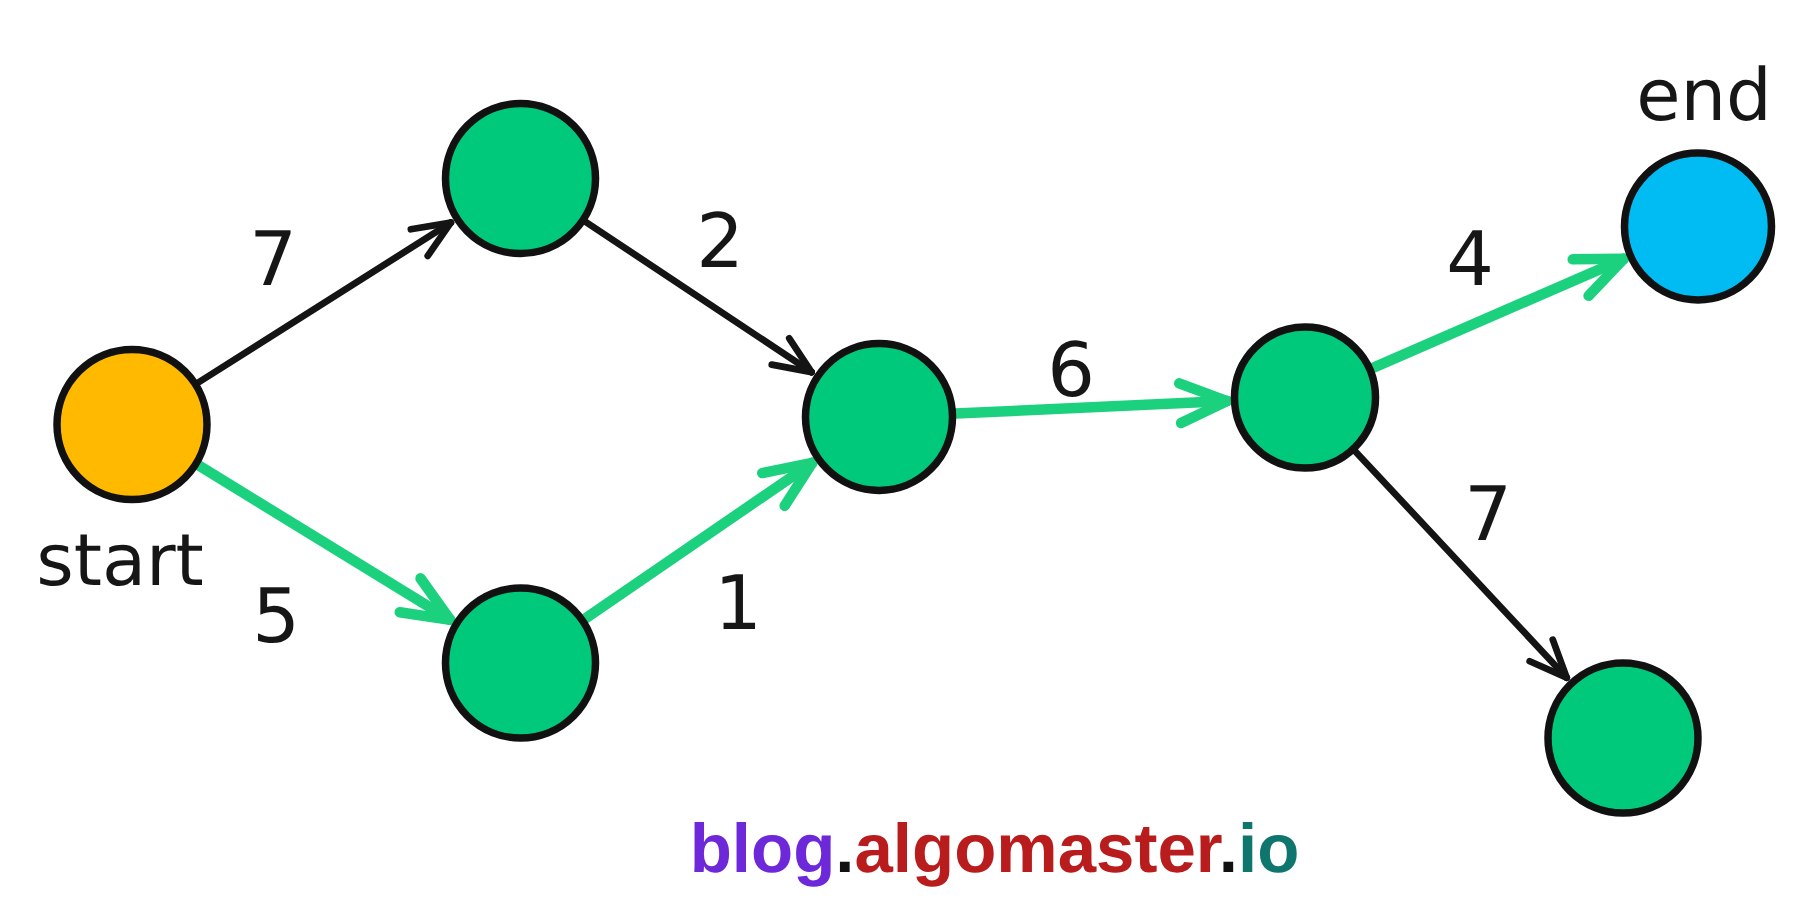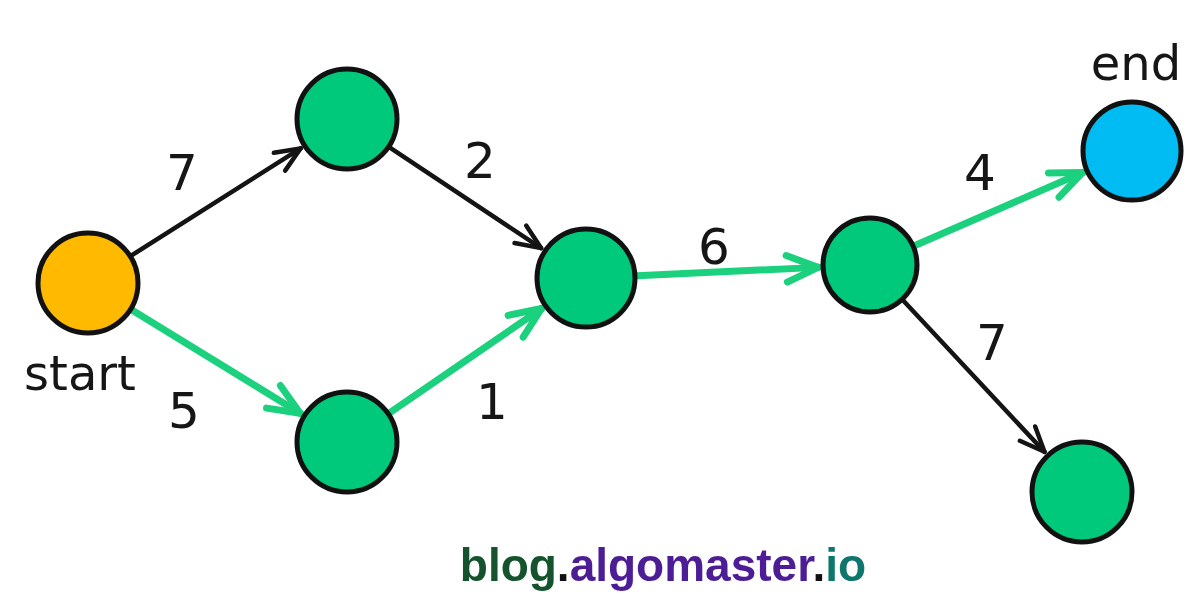--- a/index.html
+++ b/index.html
@@ -89,14 +89,14 @@
       <circle cx="88" cy="283" r="50" fill="#FFBA00" stroke="#111111" stroke-width="5"></circle>
       <text x="80" y="390" text-anchor="middle" fill="#161616" class="node-label">start</text>
       <circle cx="347" cy="119" r="50" fill="#00C97C" stroke="#111111" stroke-width="5"></circle>
       <circle cx="347" cy="442" r="50" fill="#00C97C" stroke="#111111" stroke-width="5"></circle>
       <circle cx="586" cy="278" r="49" fill="#00C97C" stroke="#111111" stroke-width="5"></circle>
       <circle cx="870" cy="265" r="47" fill="#00C97C" stroke="#111111" stroke-width="5"></circle>
       <circle cx="1082" cy="492" r="50" fill="#00C97C" stroke="#111111" stroke-width="5"></circle>
       <circle cx="1132" cy="151" r="49" fill="#00BCF2" stroke="#111111" stroke-width="5"></circle>
       <text x="1136" y="80" text-anchor="middle" fill="#161616" class="node-label">end</text>
     </svg>
-  <div class="watermark" id="watermark"><span style="color: #14532d;">blog</span><span style="color: rgb(17, 17, 17);">.</span><span style="color: #4c1d95;">algomaster</span><span style="color: rgb(17, 17, 17);">.</span><span style="color: #0f766e;">io</span></div>
+  <div class="watermark" id="watermark"><span style="color: #6d28d9;">blog</span><span style="color: rgb(17, 17, 17);">.</span><span style="color: #b91c1c;">algomaster</span><span style="color: rgb(17, 17, 17);">.</span><span style="color: #0f766e;">io</span></div>
 </div>
 
 </body></html>

